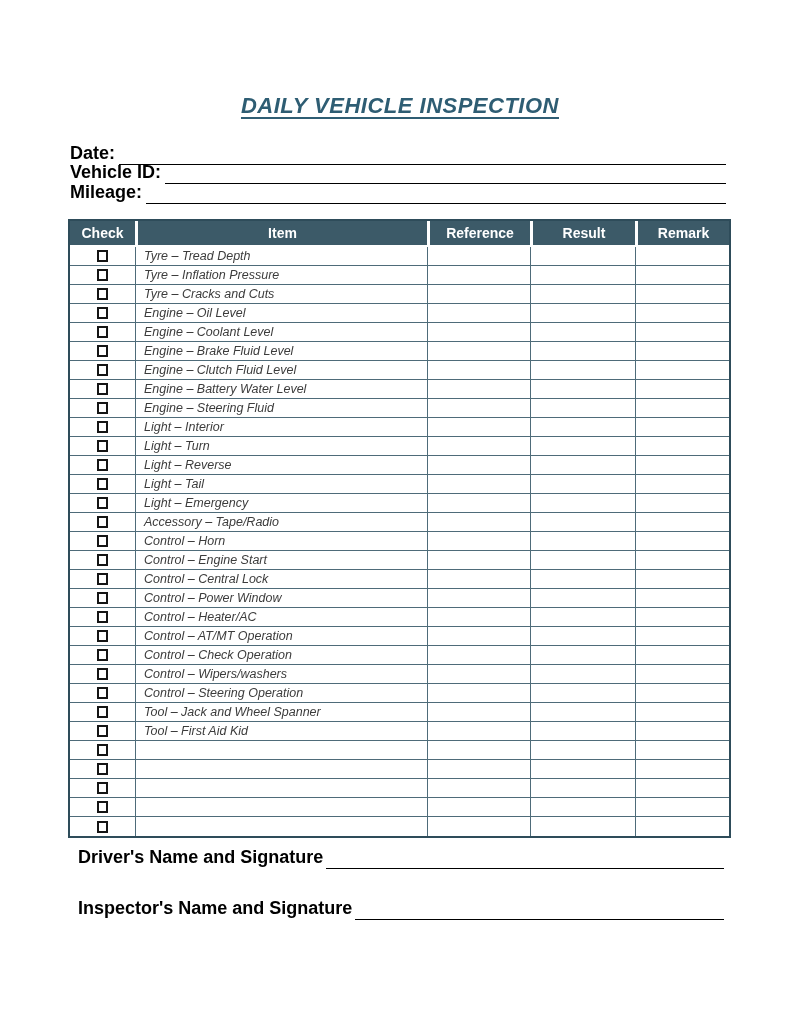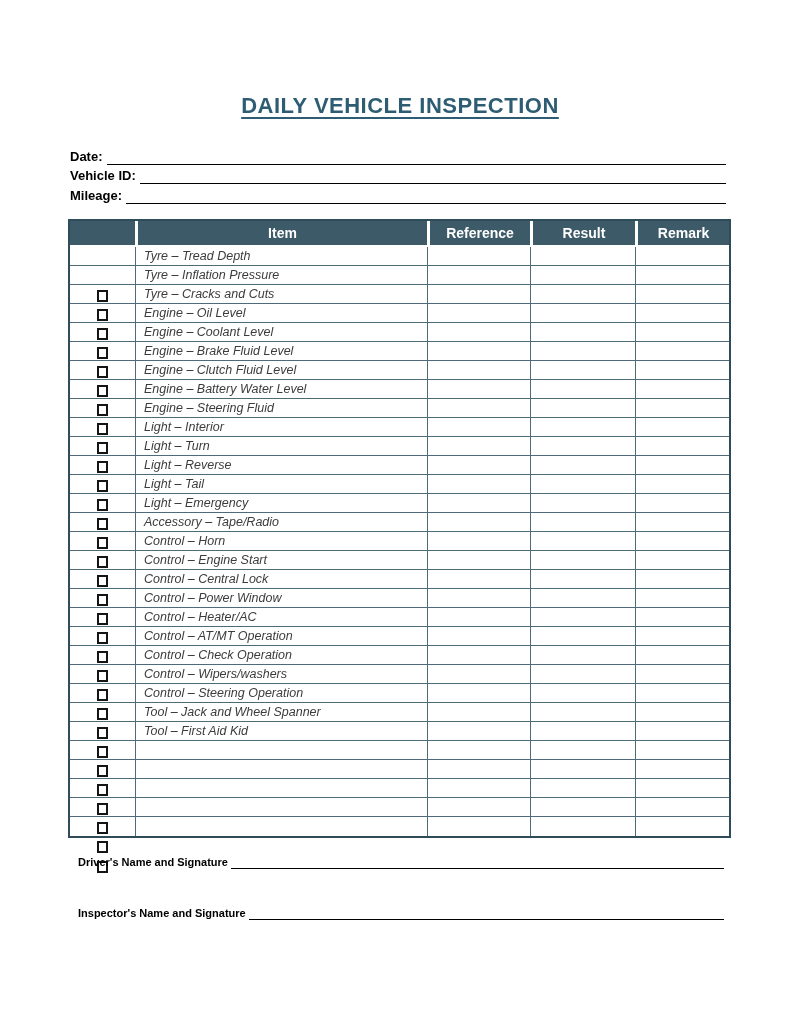--- a/index.html
+++ b/index.html
@@ -27,34 +27,35 @@
     width: 100%;
     margin: 0;
     text-align: center;
     font-size: 22px;
     font-weight: bold;
     letter-spacing: 0.5px;
     color: var(--title-text, #2e5d73);
     text-decoration: underline;
     text-decoration-thickness: 2px;
     text-underline-offset: 4px;
+    font-style: italic;
   }
 
   
   .fields {
     position: absolute;
     top: 145px;
     left: 70px;
     right: 74px;
   }
   .field-row {
     display: flex;
     align-items: flex-end;
     height: 19.5px;
-    font-size: 13px;
+    font-size: 18px;
     font-weight: bold;
   }
   .field-label { white-space: nowrap; padding-bottom: 1px; }
   .field-line {
     flex: 1;
     margin-left: 4px;
     border-bottom: 1.4px solid #000;
     height: 16px;
     font-weight: normal;
     font-size: 12px;
@@ -80,21 +81,21 @@
   }
   .thead .hcell {
     display: flex;
     align-items: center;
     justify-content: center;
     box-sizing: border-box;
     height: 100%;
   }
   .thead .hcell + .hcell { border-left: 3px solid #ffffff; }
 
-  .col-check { width: 65px; margin-top: 40px; }
+  .col-check { width: 65px; }
   .col-item  { width: 292px; }
   .col-ref   { width: 103px; }
   .col-res   { width: 105px; }
   .col-rem   { flex: 1; }
 
   .row {
     display: flex;
     height: 19px;
     box-sizing: border-box;
     border-bottom: 1px solid var(--grid-line, #4e6b79);
@@ -125,21 +126,21 @@
   .signatures {
     position: absolute;
     top: 851px;
     left: 78px;
     right: 76px;
   }
   .sig-row {
     display: flex;
     align-items: flex-end;
     height: 18px;
-    font-size: 11px;
+    font-size: 18px;
     font-weight: bold;
   }
   .sig-row + .sig-row { margin-top: 33px; }
   .sig-label { white-space: nowrap; padding-bottom: 1px; }
   .sig-line {
     flex: 1;
     margin-left: 3px;
     border-bottom: 1.4px solid #000;
     height: 15px;
     font-weight: normal;

